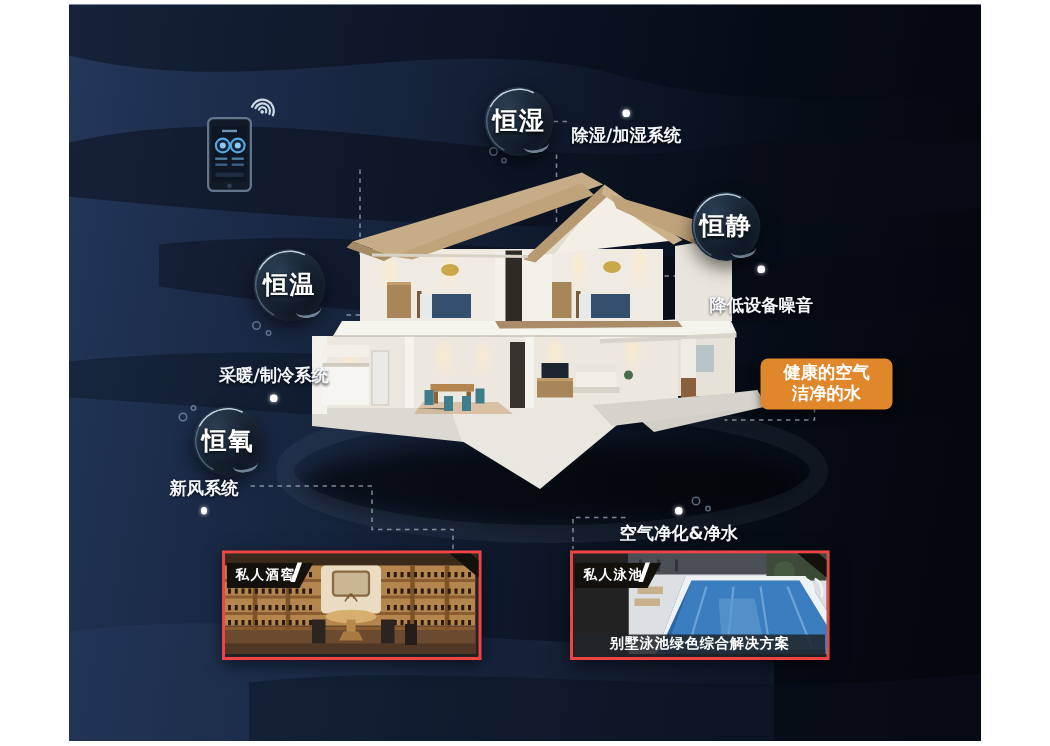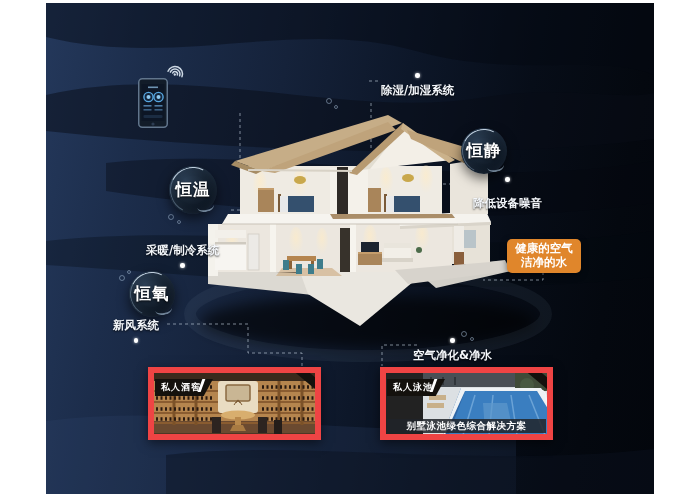--- a/index.html
+++ b/index.html
@@ -28,26 +28,26 @@
   .feat{position:absolute;display:flex;align-items:center;gap:5px;color:#f4f7fb;
     font-size:11.5px;font-weight:bold;white-space:nowrap;
     text-shadow:0 1px 2px rgba(0,0,0,.75);flex-direction:column;}
   .dot{width:4.5px;height:4.5px;border-radius:50%;background:#fff;
     box-shadow:0 0 3px rgba(255,255,255,.8);flex:0 0 auto;}
   
   .pill{position:absolute;left:178px;top:95px;height:18px;padding:0 7px;
     display:inline-flex;align-items:center;border-radius:4px;background:#e0862b;
     color:#fff;font-size:10.5px;font-weight:bold;letter-spacing:.5px;
     box-shadow:0 2px 5px rgba(0,0,0,.45);white-space:nowrap;}
-  .badge{position:absolute;left:507px;top:239px;width:74px;padding:3px 0 4px;
+  .badge{position:absolute;left:507px;top:239px;width:88px;padding:3px 0 4px;
     border-radius:5px;background:#e0862b;color:#fff;text-align:center;
     font-size:11.5px;font-weight:bold;line-height:13.5px;
     box-shadow:0 2px 6px rgba(0,0,0,.5);}
   
-  .card{position:absolute;width:173px;height:73px;border:6px solid #ef4444;background:#222;
+  .card{position:absolute;width:173px;height:73px;border:2px solid #ef4444;background:#222;
     overflow:hidden;box-shadow:0 3px 10px rgba(0,0,0,.5);}
   .card .tag{position:absolute;left:1px;top:6px;background:#14110d;color:#fff;
     font-size:9px;font-weight:bold;letter-spacing:1px;padding:2px 12px 2px 6px;
     clip-path:polygon(0 0,100% 0,84% 100%,0 100%);z-index:3;}
   .card .tagslash{position:absolute;left:46px;top:6px;width:3px;height:13px;
     background:#fff;transform:skewX(-20deg);z-index:3;}
   .card .ribbon{position:absolute;right:-11px;top:-1px;width:38px;height:9px;
     background:#14110d;transform:rotate(40deg);z-index:3;}
   .card .caption{position:absolute;left:1px;right:1px;bottom:1px;height:14px;
     background:rgba(33,36,42,.86);color:#fff;font-size:9.5px;font-weight:bold;
@@ -225,20 +225,23 @@
       <g stroke="#cdd8e4" fill="none" stroke-width="1.5" stroke-linecap="round" transform="rotate(22 9 14)">
         <path d="M6.5,14 A2.5,2.5 0 0 1 11.5,14"></path>
         <path d="M4,14 A5,5 0 0 1 14,14"></path>
         <path d="M1.5,14 A7.5,7.5 0 0 1 16.5,14"></path>
         <circle cx="9" cy="14.6" r="1.2" fill="#cdd8e4" stroke="none"></circle>
       </g>
     </svg>
   </div>
 
 
+  <div class="bubble" style="left:323px;top:58px;">
+    <span>恒湿</span>
+  </div>
   <div class="bubble" style="left:169px;top:166px;width:48px;height:48px;">
     <span>恒温</span>
   </div>
   <div class="bubble" style="left:461px;top:128px;">
     <span>恒静</span>
   </div>
   <div class="bubble" style="left:129px;top:271px;">
     <span>恒氧</span>
   </div>
 

